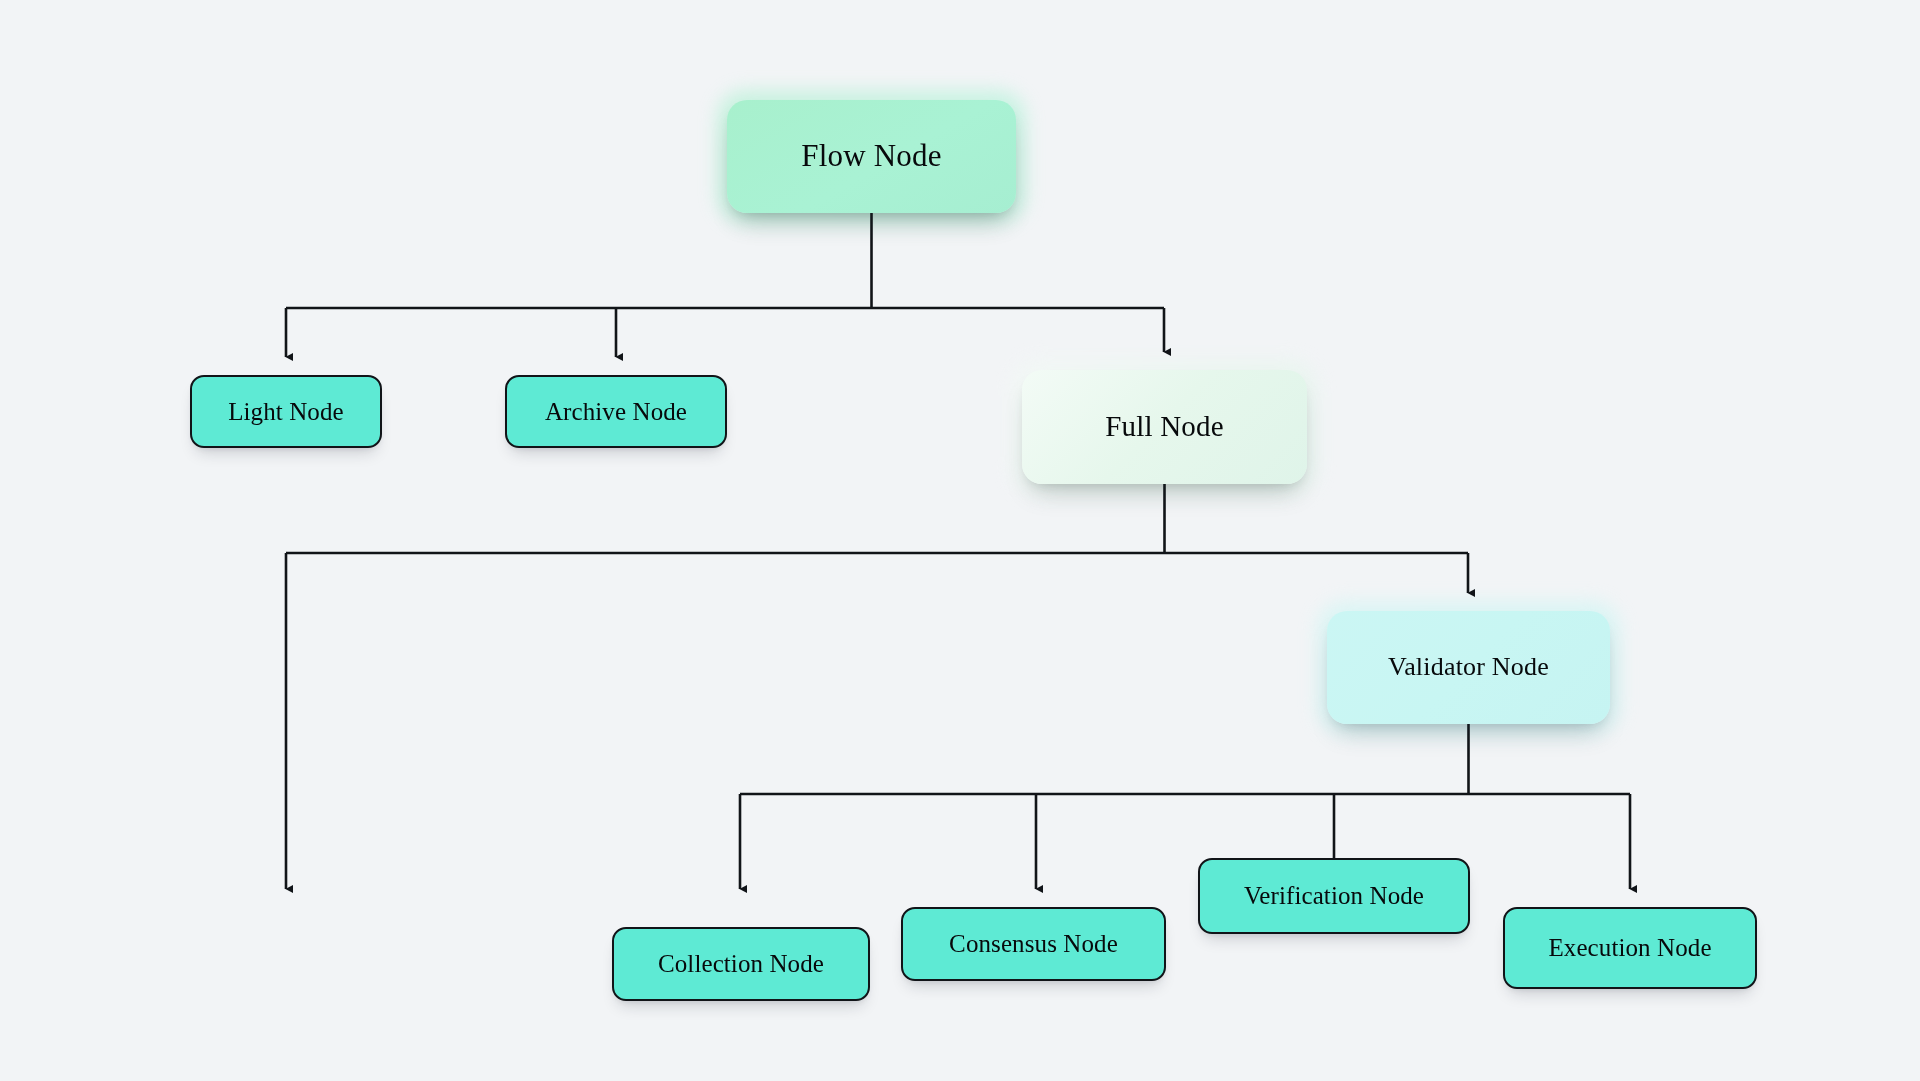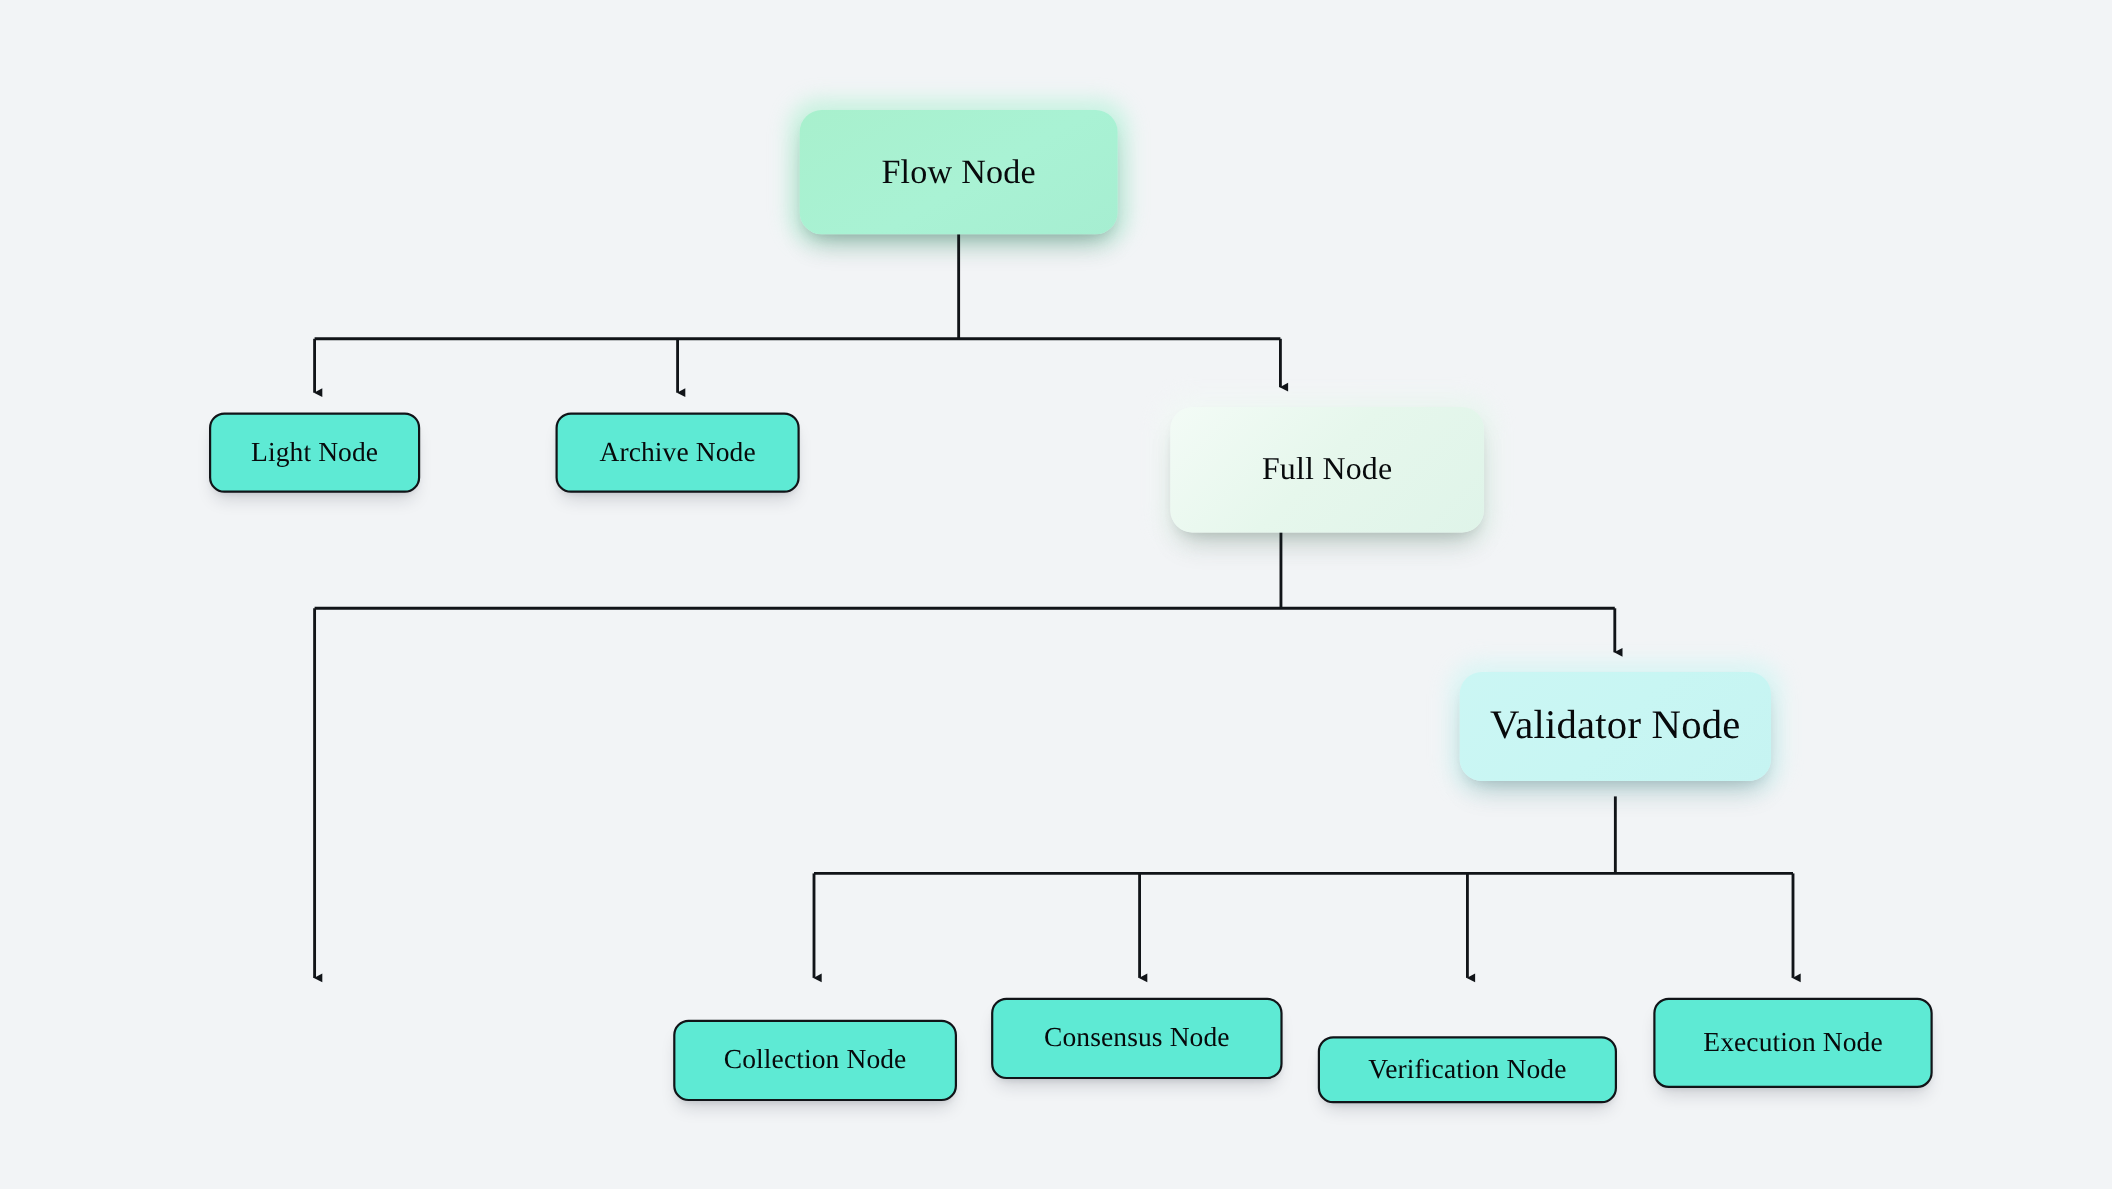--- a/index.html
+++ b/index.html
@@ -81,48 +81,48 @@
     top: 100px;
     width: 289px;
     height: 113px;
     font-size: 31px;
     background: linear-gradient(150deg, #a8f0cd 0%, #a9f2d4 55%, #a6eed1 100%);
     box-shadow: 0 16px 26px -10px rgba(30, 50, 45, .30),
                 0 6px 12px -6px rgba(30, 50, 45, .16);
   }
 
   #node-full {
-    left: 1064px;
+    left: 1022px;
     top: 370px;
     width: 285px;
     height: 114px;
     font-size: 29px;
     background: linear-gradient(135deg, #f3fbf6 0%, #e6f7ec 48%, #dff4e9 100%);
     box-shadow: 0 16px 26px -10px rgba(30, 50, 45, .26),
                 0 6px 12px -6px rgba(30, 50, 45, .14);
   }
 
   #node-validator {
     left: 1327px;
     top: 611px;
     width: 283px;
-    height: 99px;
-    font-size: 37px;
+    height: 113px;
+    font-size: 26px;
     background: linear-gradient(135deg, #cbf6f4 0%, #c8f6f3 50%, #c6f4f2 100%);
     box-shadow: 0 16px 26px -10px rgba(30, 50, 60, .26),
                 0 6px 12px -6px rgba(30, 50, 60, .14);
   }
 
   #node-light      { left: 190px;  top: 375px; width: 192px; height: 73px; }
   #node-archive    { left: 505px;  top: 375px; width: 222px; height: 73px; }
 
   #node-access     { left: 177px;  top: 907px; width: 222px; height: 74px; }
   #node-collection { left: 612px;  top: 907px; width: 258px; height: 74px; margin-top: 20px; }
   #node-consensus  { left: 901px;  top: 907px; width: 265px; height: 74px; }
-  #node-verification { left: 1198px; top: 942px; width: 272px; height: 61px; }
+  #node-verification { left: 1198px; top: 858px; width: 272px; height: 76px; }
   #node-execution  { left: 1503px; top: 907px; width: 254px; height: 82px; }
 </style>
 </head>
 <body>
 
 <div id="diagram-canvas">
 
   <svg id="edge-layer" viewBox="0 0 1920 1081" width="1920" height="1081" xmlns="http://www.w3.org/2000/svg">
     <defs>
       <marker id="arrowhead" markerWidth="9" markerHeight="9" refX="4.4" refY="7.6" orient="auto" markerUnits="userSpaceOnUse">

